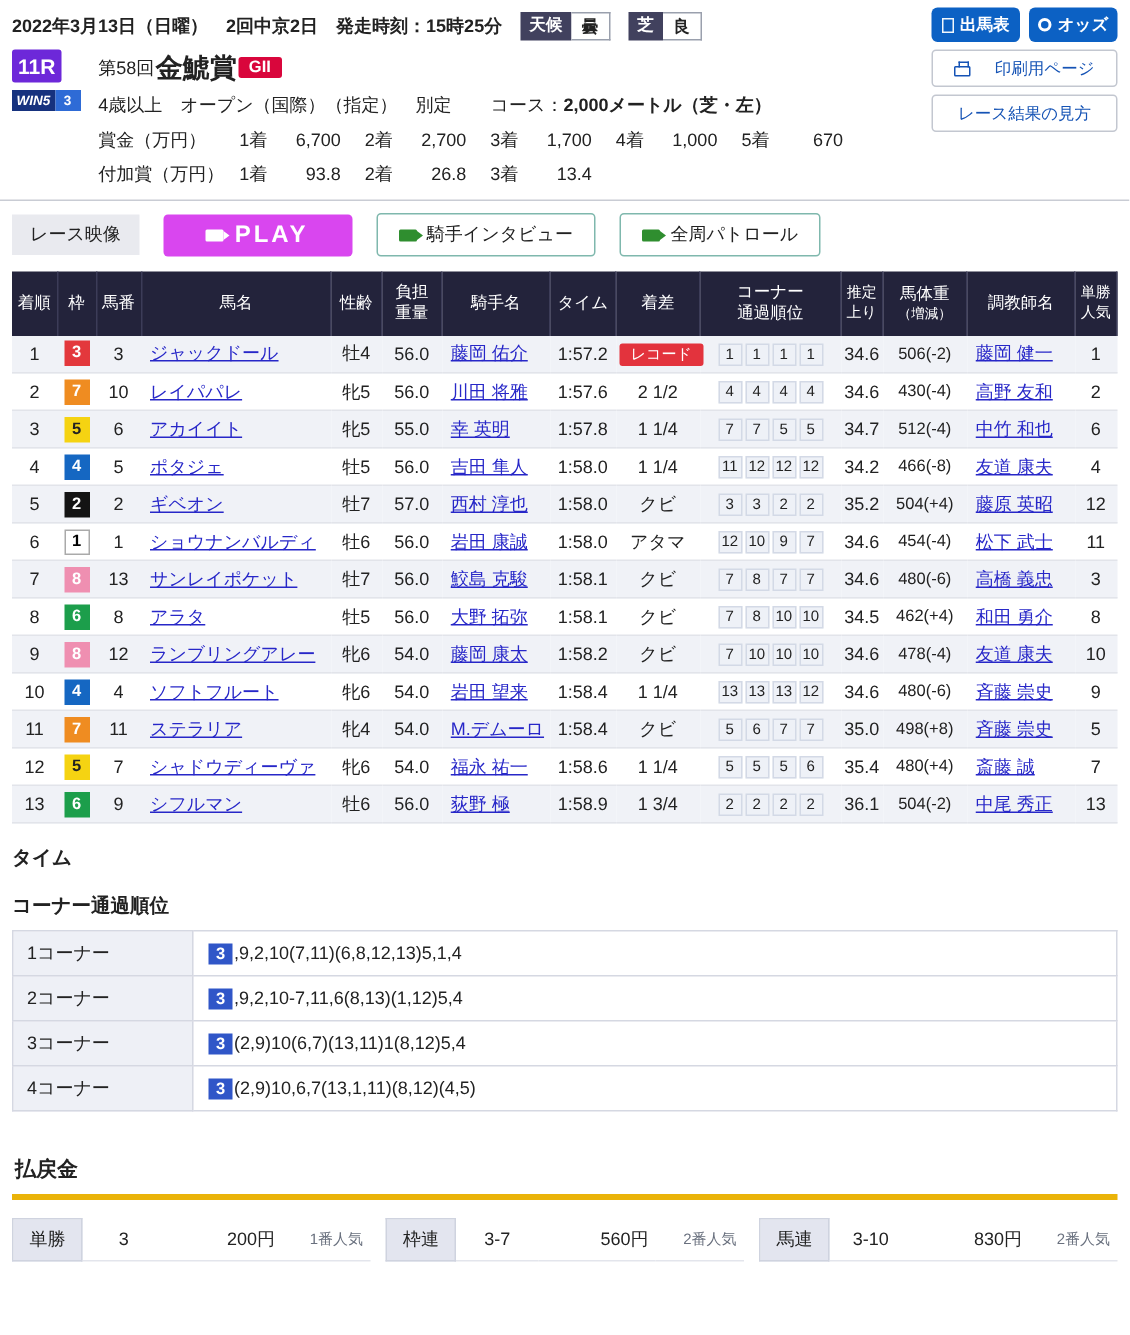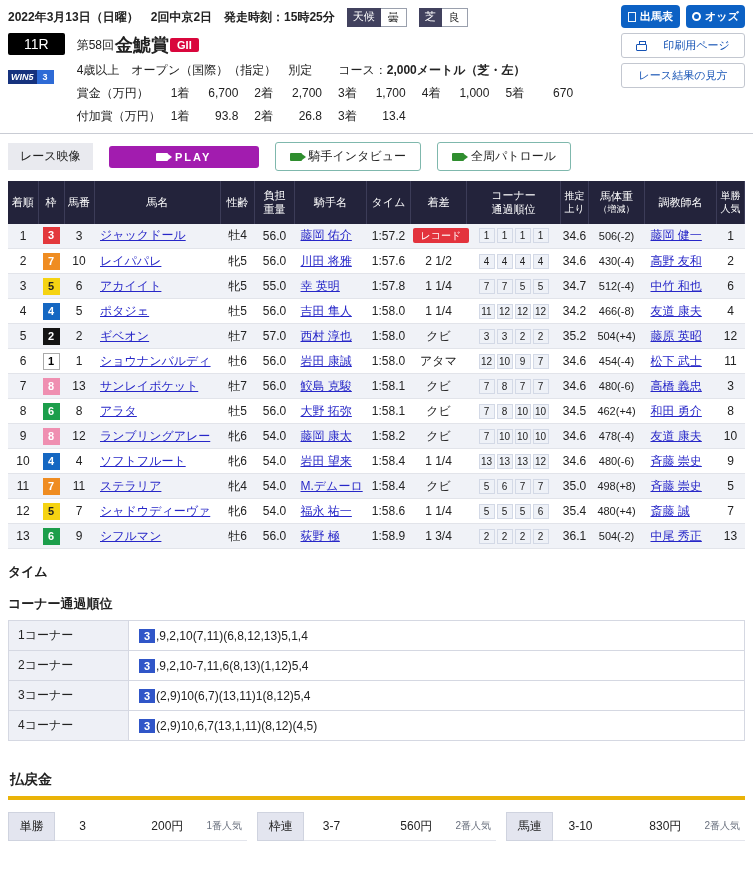--- a/index.html
+++ b/index.html
@@ -2,53 +2,53 @@
 <html><head>
 <meta charset="utf-8">
 <style>
   * { margin:0; padding:0; box-sizing:border-box; }
   body {
     width:753px; min-height:890px; background:#fff; color:#222;
     font-family:"Liberation Sans","DejaVu Sans",sans-serif; font-size:12px; position:relative;
   }
   
   .topbar { display:flex; align-items:center; padding:8px 8px 4px; font-weight:bold; }
-  .badge-pair { display:inline-flex; margin-left:12px; font-weight:normal; font-size:11px; align-items:stretch; }
+  .badge-pair { display:inline-flex; margin-left:12px; font-weight:bold; font-size:11px; align-items:stretch; }
   .badge-label { background:#41415e; color:#fff; padding:1px 6px; }
   .badge-value { border:1px solid #9aa0ad; border-left:none; padding:1px 7px; background:#fff; color:#222; }
   .top-right { position:absolute; top:5px; right:8px; width:124px; display:flex; flex-direction:column; gap:5px; z-index:5; }
   .btn-row { display:flex; gap:6px; }
   .btn-blue { flex:1; background:#0c61c4; color:#fff; border:none; border-radius:4px; font-size:11px; font-weight:bold;
               padding:4px 2px; display:flex; align-items:center; justify-content:center; gap:4px; cursor:pointer; }
   .btn-white { background:#fff; border:1px solid #c3c7d0; border-radius:3px; color:#1553b5; font-size:11px;
                padding:4px 2px; display:flex; align-items:center; justify-content:center; gap:16px; cursor:pointer; }
   .ico-doc { display:inline-block; width:8px; height:10px; border:1px solid rgba(255,255,255,.95); }
   .ico-coin { display:inline-block; width:9px; height:9px; border:2px solid #fff; border-radius:50%; }
   .ico-print { display:inline-block; width:11px; height:7px; border:1px solid #1553b5; border-radius:1px; position:relative; margin-top:3px; }
   .ico-print::before { content:""; position:absolute; top:-4px; left:2px; width:5px; height:3px; border:1px solid #1553b5; border-bottom:none; }
   
   .race-head { display:flex; padding:2px 8px 8px; gap:12px; border-bottom:1px solid #c9ccd4; }
-  .race-no { background:#000000; color:#fff; font-weight:normal; font-size:14px; padding:3px 16px; border-radius:2px; display:inline-block; }
-  .win5 { margin-top:15px; display:flex; width:max-content; }
+  .race-no { background:#6d28d9; color:#fff; font-weight:bold; font-size:14px; padding:3px 4px; border-radius:2px; display:inline-block; }
+  .win5 { margin-top:5px; display:flex; width:max-content; }
   .win5-logo { background:#16327e; color:#fff; font-style:italic; font-weight:bold; font-size:9px; padding:2px 3px; }
   .win5-num { background:#2e6bd6; color:#fff; font-size:9px; font-weight:bold; padding:2px 6px; }
   .race-title-row { display:flex; align-items:center; gap:1px; }
   .race-round { font-size:12px; }
   .race-name { font-size:18px; font-weight:bold; }
   .grade-badge { background:#d9063c; color:#fff; font-size:11px; font-weight:bold; padding:1px 7px; border-radius:2px; align-self:center; }
   .race-cond-row { font-size:12px; margin-top:5px; display:flex; gap:26px; }
   .prize-row { font-size:12px; margin-top:6px; display:flex; align-items:baseline; }
   .prize-row .plabel { width:94px; flex:none; }
   .prize-pair .pp { margin-right:7px; }
   .prize-pair .pa { display:inline-block; min-width:42px; text-align:right; margin-right:16px; }
   
   .video-row { display:flex; align-items:center; gap:16px; padding:8px; }
   .video-label { background:#e9eaef; padding:5px 12px; font-size:12px; }
-  .btn-play { background:#a21caf; color:#fff; font-weight:bold; width:150px; padding:5px; border-radius:3px; border:none;
-              display:flex; justify-content:center; align-items:center; gap:7px; font-size:11px; letter-spacing:2px; cursor:pointer; }
+  .btn-play { background:#d946ef; color:#fff; font-weight:bold; width:126px; padding:5px; border-radius:3px; border:none;
+              display:flex; justify-content:center; align-items:center; gap:7px; font-size:16px; letter-spacing:2px; cursor:pointer; }
   .btn-video { background:#fff; border:1px solid #7fb8ad; color:#222; font-size:12px; padding:5px 14px; border-radius:3px;
                display:flex; align-items:center; gap:7px; cursor:pointer; }
   .cam { display:inline-block; width:12px; height:8px; background:#2f8e2f; border-radius:1px; position:relative; }
   .cam::after { content:""; position:absolute; left:12px; top:1px; width:0; height:0;
                 border-top:3px solid transparent; border-bottom:3px solid transparent; border-left:4px solid #2f8e2f; }
   .cam.white { background:#fff; } .cam.white::after { border-left-color:#fff; }
   
   .results { width:737px; margin:2px 8px 0; border-collapse:collapse; table-layout:fixed; font-size:12px; }
   .results thead th { background:#23233b; color:#fff; font-weight:normal; font-size:11px; padding:7px 1px;
                       vertical-align:middle; line-height:1.3; border-right:1px solid #3c3c58; }

